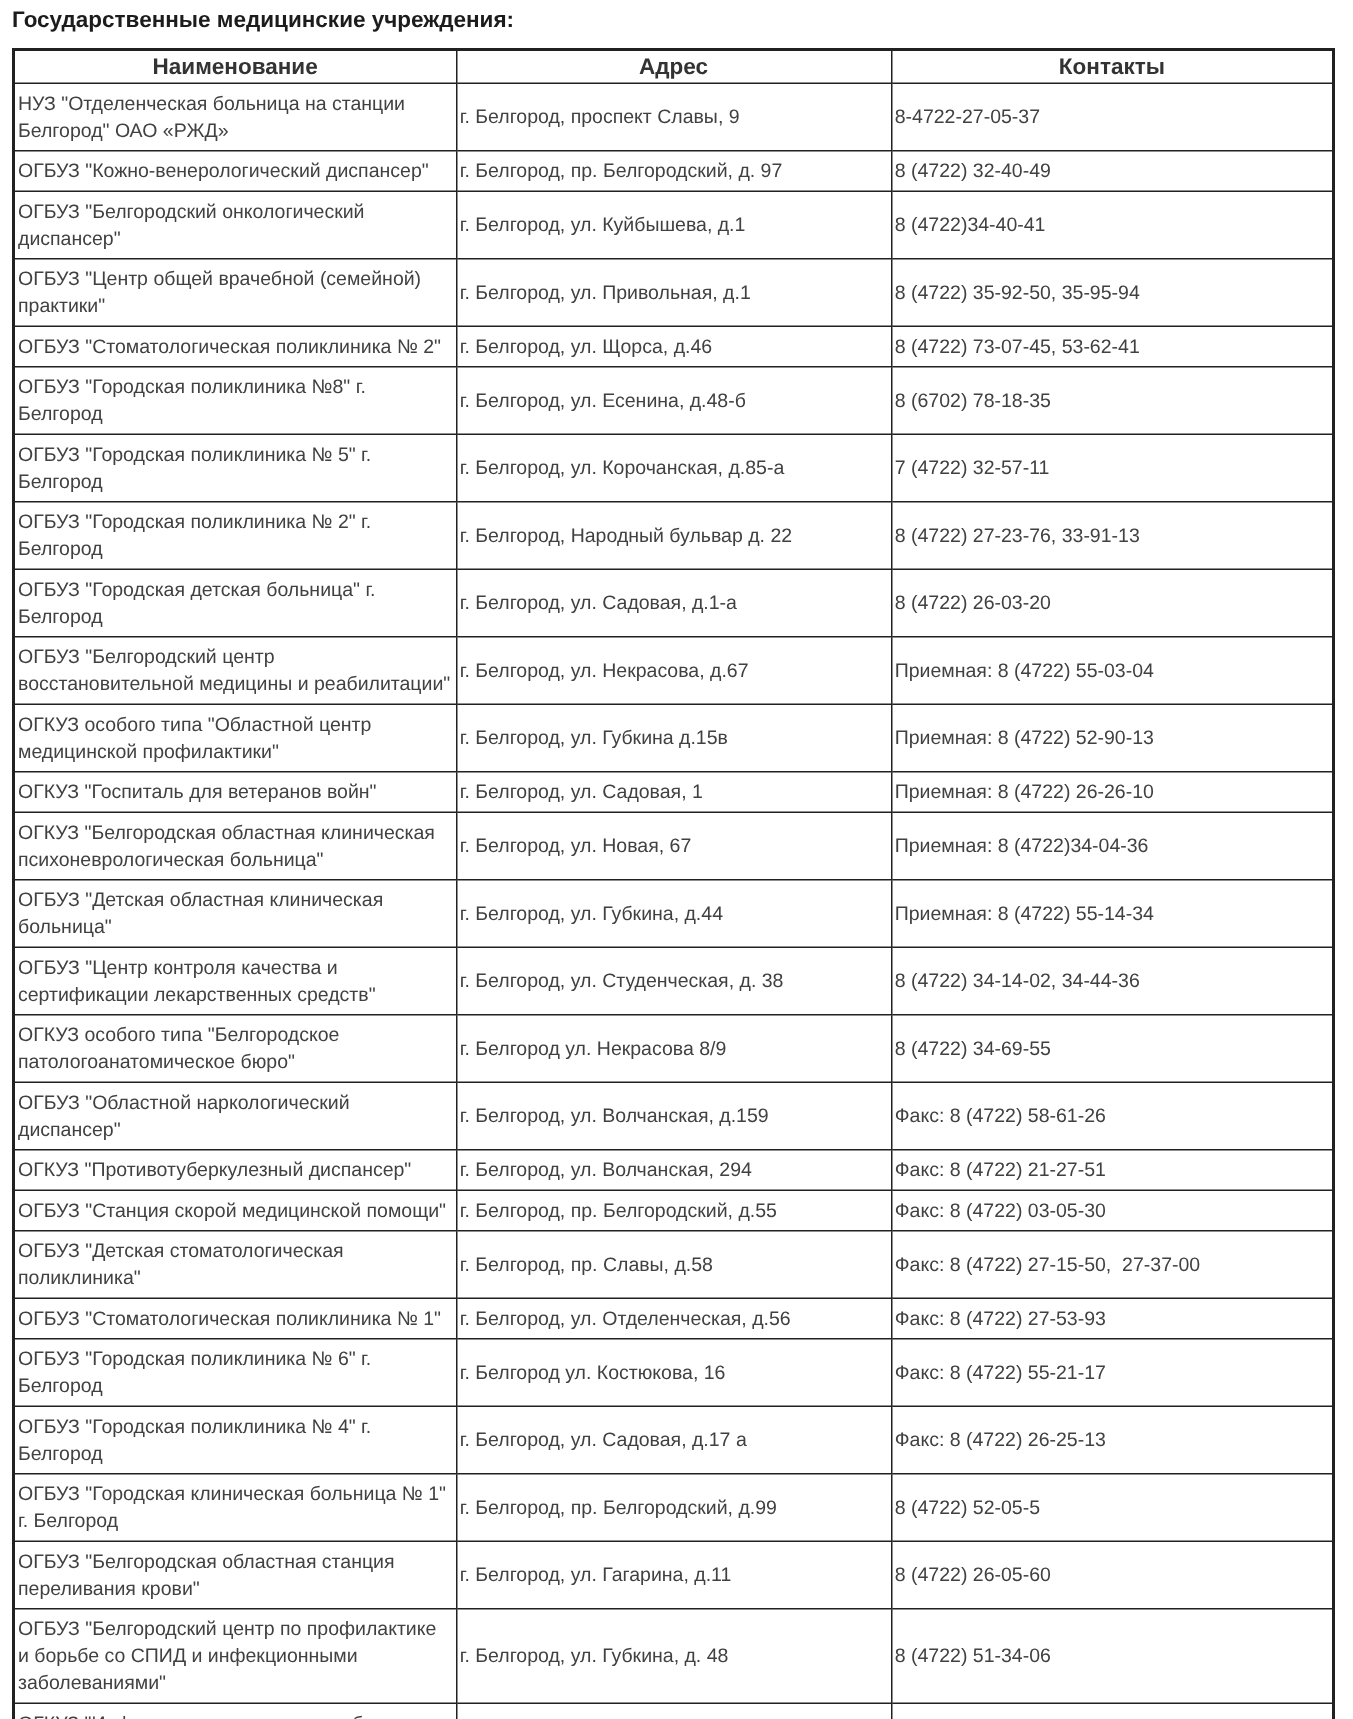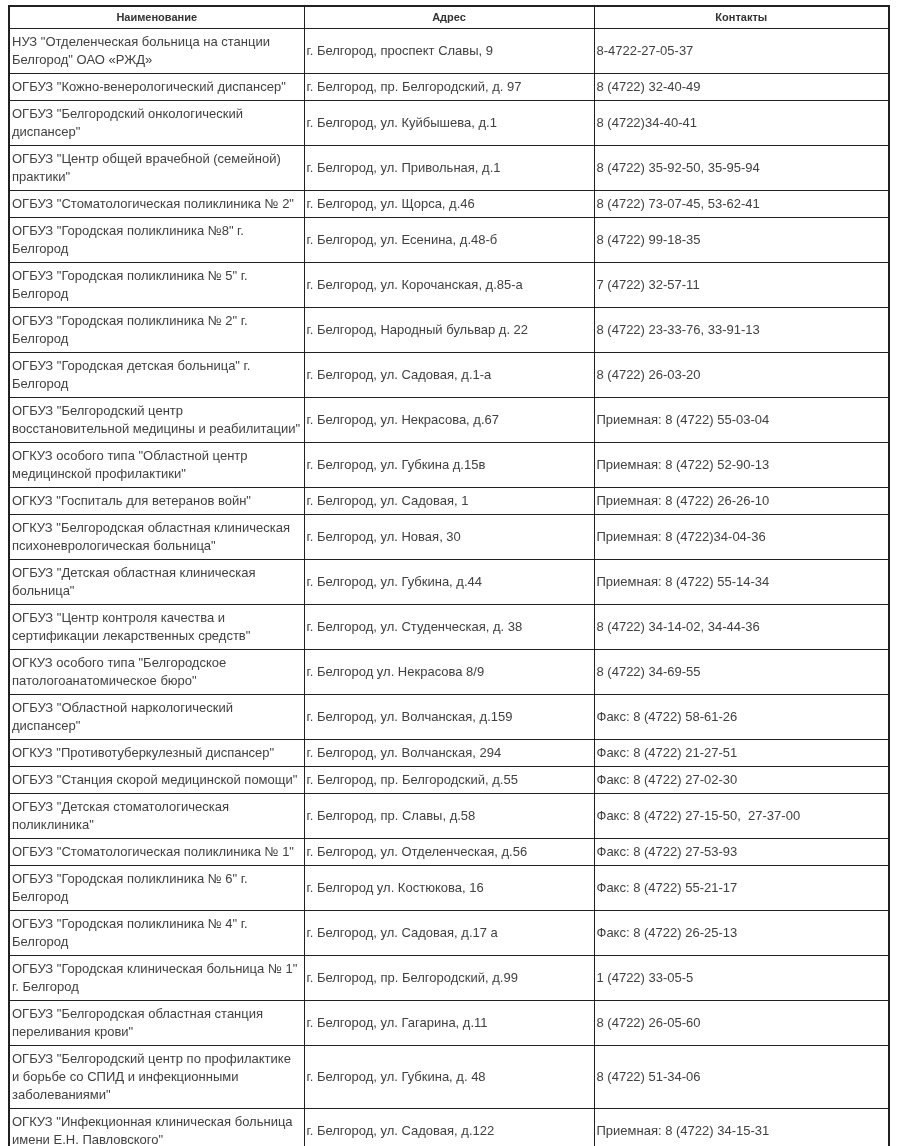--- a/index.html
+++ b/index.html
@@ -26,21 +26,21 @@
     border-collapse: collapse;
     table-layout: fixed;
     width: 880px;
     border: 2px solid #212121;
   }
   table.inst-table col.c1 { width: 295px; }
   table.inst-table col.c2 { width: 290px; }
   table.inst-table col.c3 { width: 295px; }
   table.inst-table th {
     border: 1px solid #212121;
-    font-size: 11px;
+    font-size: 15px;
     font-weight: bold;
     color: #333333;
     text-align: center;
     padding: 2px 2px;
     line-height: 17px;
   }
   table.inst-table td {
     border: 1px solid #212121;
     font-size: 13px;
     color: #414141;
@@ -48,20 +48,21 @@
     padding: 4px 3px 4px 2px;
     line-height: 18px;
     white-space: pre-wrap;
     word-wrap: break-word;
   }
 </style>
 </head>
 <body>
 
 <div class="page">
+  <p class="page-title">Государственные медицинские учреждения:</p>
 
   <table class="inst-table">
     <colgroup>
       <col class="c1">
       <col class="c2">
       <col class="c3">
     </colgroup>
     <thead>
       <tr>
         <th>Наименование</th>
@@ -96,33 +97,33 @@
 
   <tr>
     <td>ОГБУЗ "Стоматологическая поликлиника № 2"</td>
     <td>г. Белгород, ул. Щорса, д.46</td>
     <td>8 (4722) 73-07-45, 53-62-41</td>
   </tr>
 
   <tr>
     <td>ОГБУЗ "Городская поликлиника №8" г. Белгород</td>
     <td>г. Белгород, ул. Есенина, д.48-б</td>
-    <td>8 (4722) 99-18-35</td>
+    <td>8 (6702) 78-18-35</td>
   </tr>
 
   <tr>
     <td>ОГБУЗ "Городская поликлиника № 5" г. Белгород</td>
     <td>г. Белгород, ул. Корочанская, д.85-а</td>
     <td>7 (4722) 32-57-11</td>
   </tr>
 
   <tr>
     <td>ОГБУЗ "Городская поликлиника № 2" г. Белгород</td>
     <td>г. Белгород, Народный бульвар д. 22</td>
-    <td>8 (4722) 23-33-76, 33-91-13</td>
+    <td>8 (4722) 27-23-76, 33-91-13</td>
   </tr>
 
   <tr>
     <td>ОГБУЗ "Городская детская больница" г. Белгород</td>
     <td>г. Белгород, ул. Садовая, д.1-а</td>
     <td>8 (4722) 26-03-20</td>
   </tr>
 
   <tr>
     <td>ОГБУЗ "Белгородский центр восстановительной медицины и реабилитации"</td>
@@ -137,21 +138,21 @@
   </tr>
 
   <tr>
     <td>ОГКУЗ "Госпиталь для ветеранов войн"</td>
     <td>г. Белгород, ул. Садовая, 1</td>
     <td>Приемная: 8 (4722) 26-26-10</td>
   </tr>
 
   <tr>
     <td>ОГКУЗ "Белгородская областная клиническая психоневрологическая больница"</td>
-    <td>г. Белгород, ул. Новая, 30</td>
+    <td>г. Белгород, ул. Новая, 67</td>
     <td>Приемная: 8 (4722)34-04-36</td>
   </tr>
 
   <tr>
     <td>ОГБУЗ "Детская областная клиническая больница"</td>
     <td>г. Белгород, ул. Губкина, д.44</td>
     <td>Приемная: 8 (4722) 55-14-34</td>
   </tr>
 
   <tr>
@@ -174,21 +175,21 @@
 
   <tr>
     <td>ОГКУЗ "Противотуберкулезный диспансер"</td>
     <td>г. Белгород, ул. Волчанская, 294</td>
     <td>Факс: 8 (4722) 21-27-51</td>
   </tr>
 
   <tr>
     <td>ОГБУЗ "Станция скорой медицинской помощи"</td>
     <td>г. Белгород, пр. Белгородский, д.55</td>
-    <td>Факс: 8 (4722) 27-02-30</td>
+    <td>Факс: 8 (4722) 03-05-30</td>
   </tr>
 
   <tr>
     <td>ОГБУЗ "Детская стоматологическая поликлиника"</td>
     <td>г. Белгород, пр. Славы, д.58</td>
     <td>Факс: 8 (4722) 27-15-50,  27-37-00</td>
   </tr>
 
   <tr>
     <td>ОГБУЗ "Стоматологическая поликлиника № 1"</td>
@@ -204,21 +205,21 @@
 
   <tr>
     <td>ОГБУЗ "Городская поликлиника № 4" г. Белгород</td>
     <td>г. Белгород, ул. Садовая, д.17 а</td>
     <td>Факс: 8 (4722) 26-25-13</td>
   </tr>
 
   <tr>
     <td>ОГБУЗ "Городская клиническая больница № 1" г. Белгород</td>
     <td>г. Белгород, пр. Белгородский, д.99</td>
-    <td>1 (4722) 33-05-5</td>
+    <td>8 (4722) 52-05-5</td>
   </tr>
 
   <tr>
     <td>ОГБУЗ "Белгородская областная станция переливания крови"</td>
     <td>г. Белгород, ул. Гагарина, д.11</td>
     <td>8 (4722) 26-05-60</td>
   </tr>
 
   <tr>
     <td>ОГБУЗ "Белгородский центр по профилактике и борьбе со СПИД и инфекционными заболеваниями"</td>

